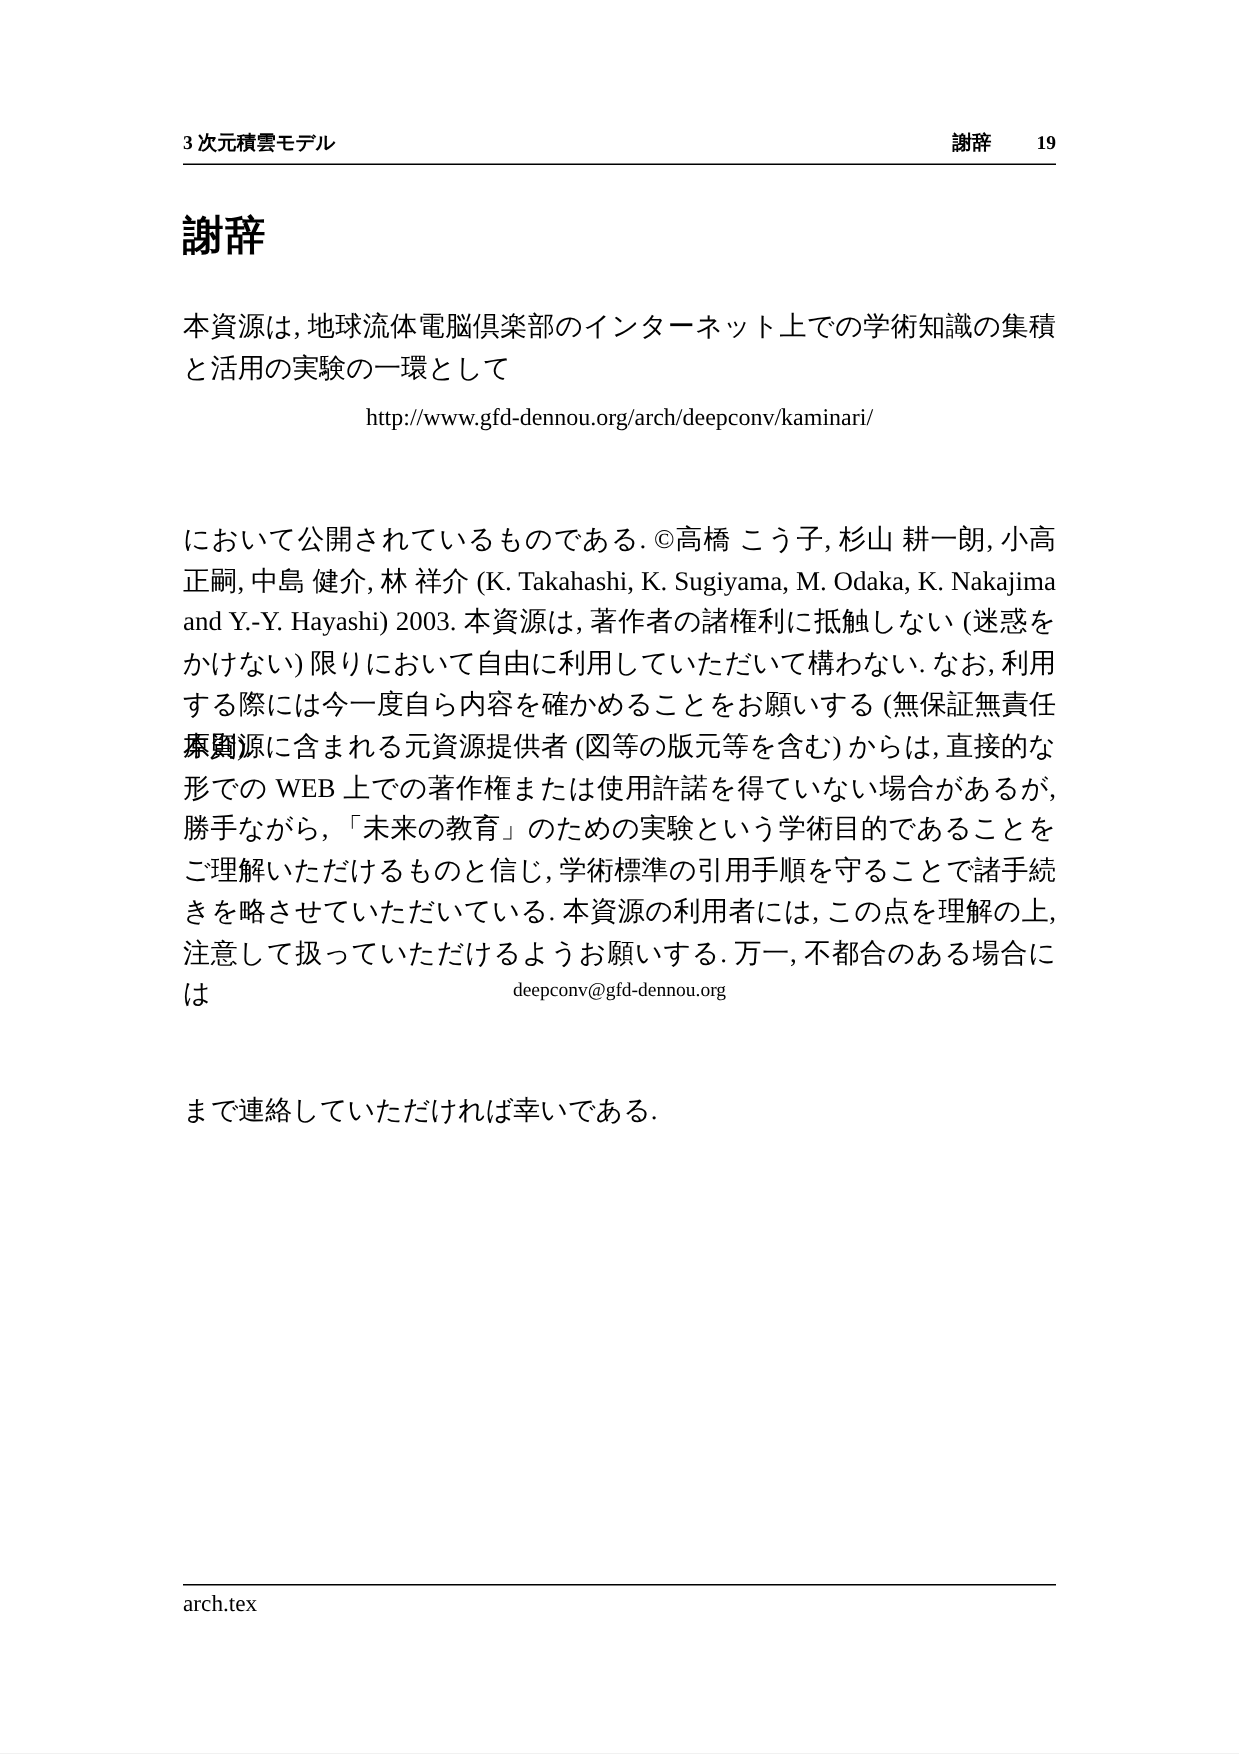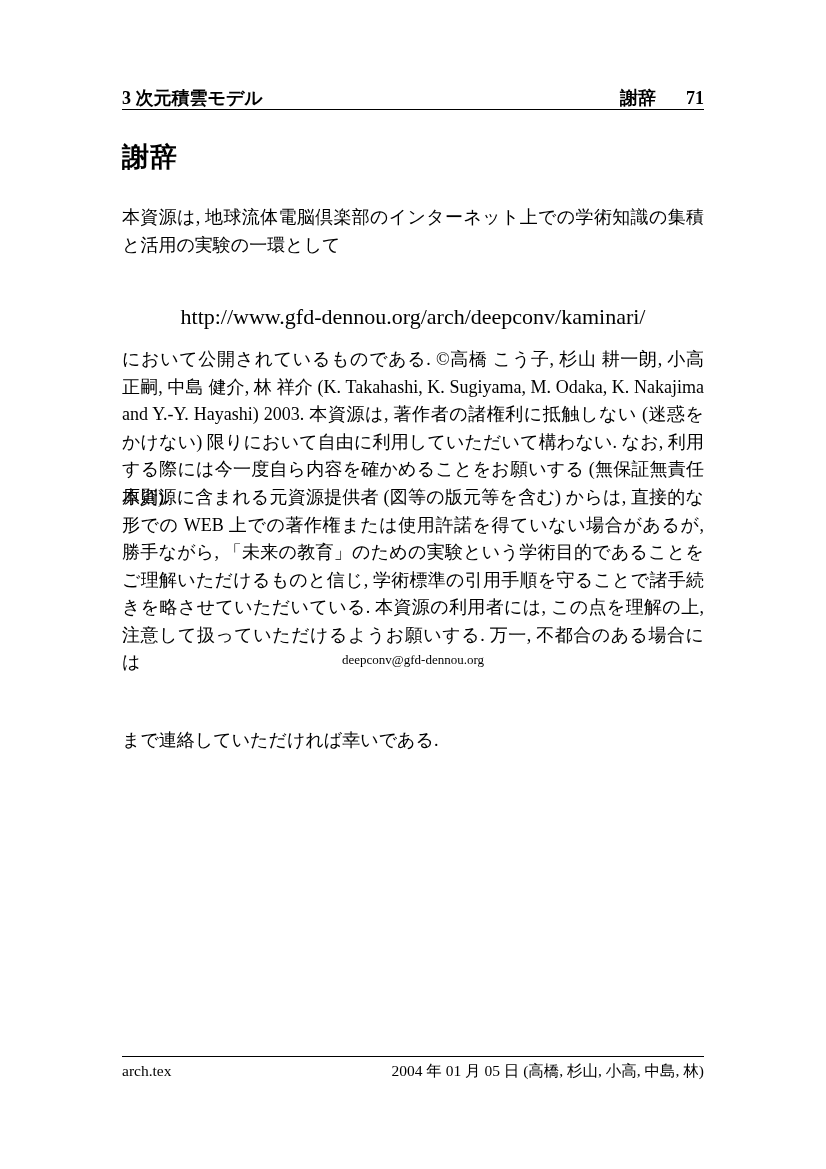--- a/index.html
+++ b/index.html
@@ -22,21 +22,21 @@
     left: 122px;
     width: 582px;
   }
   
   .running-header {
     top: 86px;
     display: flex;
     justify-content: space-between;
     align-items: center;
     font-weight: bold;
-    font-size: 18px;
+    font-size: 13px;
   }
   .running-header .right-group {
     display: flex;
     gap: 30px;
     align-items: baseline;
   }
   .header-rule {
     top: 109px;
     border-top: 1.4px solid #000;
     height: 0;
@@ -50,23 +50,23 @@
   }
   
   .body-par {
     font-size: 18px;
     line-height: 27.5px;
     text-align: justify;
     margin: 0;
   }
   .par-1 { top: 204px; }
   .url-line {
-    top: 304px;
+    top: 270px;
     text-align: center;
-    font-size: 22px;
+    font-size: 16px;
   }
   .par-2 { top: 346px; }
   .par-3 { top: 484px; }
   .email-line {
     top: 652px;
     text-align: center;
     font-size: 13px;
   }
   .par-4 { top: 727px; text-align: left; }
   
@@ -85,21 +85,21 @@
 </style>
 </head>
 <body>
 
 <div class="page">
 
   <div class="content-col running-header">
     <span>3 次元積雲モデル</span>
     <span class="right-group">
       <span>謝辞</span>
-      <span>71</span>
+      <span>19</span>
     </span>
   </div>
   <div class="content-col header-rule"></div>
 
   <div class="content-col section-title">謝辞</div>
 
   <p class="content-col body-par par-1">本資源は, 地球流体電脳倶楽部のインターネット上での学術知識の集積と活用の実験の一環として</p>
 
   <div class="content-col url-line">http://www.gfd-dennou.org/arch/deepconv/kaminari/</div>
 
@@ -107,16 +107,15 @@
 
   <p class="content-col body-par par-3">本資源に含まれる元資源提供者 (図等の版元等を含む) からは, 直接的な形での WEB 上での著作権または使用許諾を得ていない場合があるが, 勝手ながら, 「未来の教育」のための実験という学術目的であることをご理解いただけるものと信じ, 学術標準の引用手順を守ることで諸手続きを略させていただいている. 本資源の利用者には, この点を理解の上, 注意して扱っていただけるようお願いする. 万一, 不都合のある場合には</p>
 
   <div class="content-col email-line">deepconv@gfd-dennou.org</div>
 
   <p class="content-col body-par par-4">まで連絡していただければ幸いである.</p>
 
   <div class="content-col footer-rule"></div>
   <div class="content-col running-footer">
     <span>arch.tex</span>
-    <span>2004 年 01 月 05 日 (高橋, 杉山, 小高, 中島, 林)</span>
   </div>
 
 </div>
 
 </body></html>

